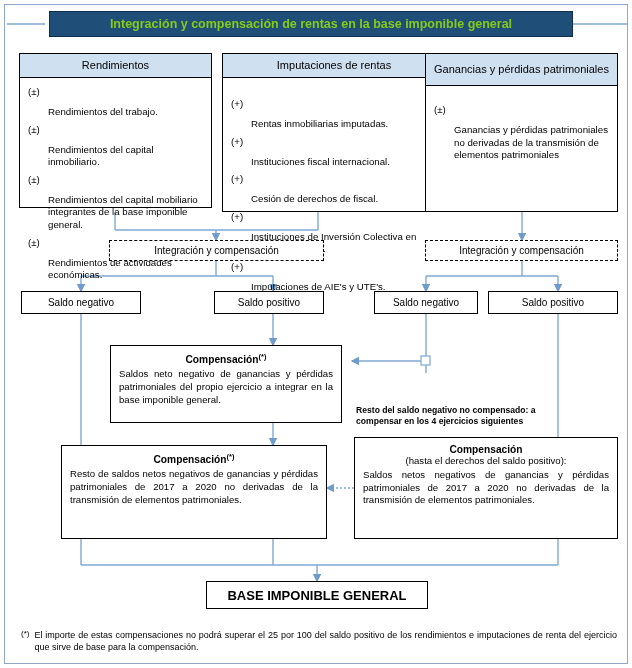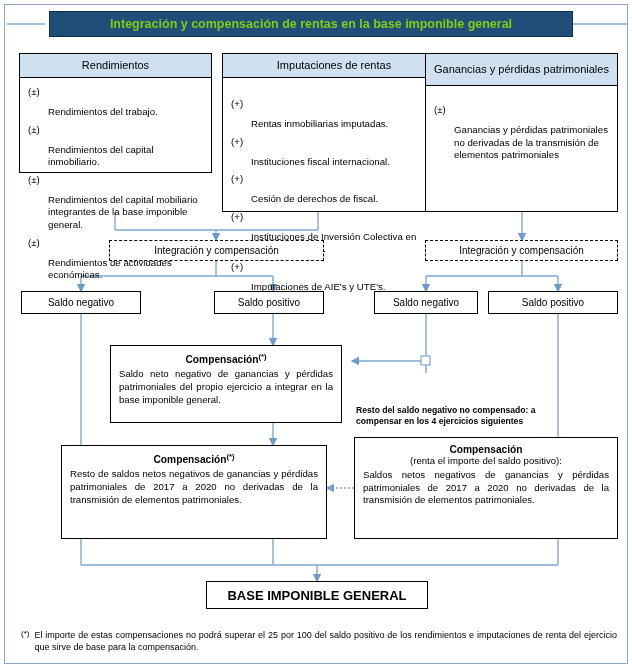--- a/index.html
+++ b/index.html
@@ -157,21 +157,21 @@
 
     <g stroke="#7fa8d4" stroke-width="1.4" fill="none" stroke-dasharray="2,2">
       <line x1="349" y1="483" x2="322" y2="483" marker-end="url(#ahd)"></line>
     </g>
 
     <rect x="416" y="351" width="9" height="9" fill="#ffffff" stroke="#7fa8d4" stroke-width="1.2"></rect>
   </svg>
 
   <div class="abs" id="title">Integración y compensación de rentas en la base imponible general</div>
 
-  <div class="abs box" style="left:14px; top:48px; width:193px; height:120px;">
+  <div class="abs box" style="left:14px; top:48px; width:193px; height:155px;">
     <div class="hdr" style="height:24px;">Rendimientos</div>
     <div class="lines">
       <div class="li">
         <span class="sym">(±)</span>
         <span class="txt">Rendimientos del trabajo.</span>
       </div>
       <div class="li">
         <span class="sym">(±)</span>
         <span class="txt">Rendimientos del capital inmobiliario.</span>
       </div>
@@ -227,33 +227,33 @@
 
   <div class="abs saldo" style="left:16px; top:286px; width:120px; height:23px;">Saldo negativo</div>
   <div class="abs saldo" style="left:209px; top:286px; width:110px; height:23px;">Saldo positivo</div>
   <div class="abs saldo" style="left:369px; top:286px; width:104px; height:23px;">Saldo negativo</div>
   <div class="abs saldo" style="left:483px; top:286px; width:130px; height:23px;">Saldo positivo</div>
 
   <div class="abs comp" style="left:105px; top:340px; width:232px; height:78px;">
     <div class="ct">
       <span>Compensación</span><span class="sup">(*)</span>
     </div>
-    <div class="cbody">Saldo neto negativo de ganancias y pérdidas patrimoniales del propio ejercicio a integrar en la base imponible general.</div>
+    <div class="cbody">Saldos neto negativo de ganancias y pérdidas patrimoniales del propio ejercicio a integrar en la base imponible general.</div>
   </div>
 
   <div class="abs comp" style="left:56px; top:440px; width:266px; height:94px;">
     <div class="ct">
       <span>Compensación</span><span class="sup">(*)</span>
     </div>
     <div class="cbody">Resto de saldos netos negativos de ganancias y pérdidas patrimoniales de 2017 a 2020 no derivadas de la transmisión de elementos patrimoniales.</div>
   </div>
 
   <div class="abs comp" style="left:349px; top:432px; width:264px; height:102px;">
     <div class="ct">Compensación</div>
-    <div class="csub">(renta el importe del saldo positivo):</div>
+    <div class="csub">(hasta el derechos del saldo positivo):</div>
     <div class="cbody">Saldos netos negativos de ganancias y pérdidas patrimoniales de 2017 a 2020 no derivadas de la transmisión de elementos patrimoniales.</div>
   </div>
 
   <div class="abs" id="resto" style="left:351px; top:400px; width:200px;font-weight:bold;">Resto del saldo negativo no compensado: a compensar en los 4 ejercicios siguientes</div>
 
   <div class="abs" id="big" style="left:201px; top:576px; width:222px; height:28px;text-align:center;">BASE IMPONIBLE GENERAL</div>
 
   <div class="abs" id="note" style="left:16px; top:624px; width:596px; display:flex; gap:5px;">
     <span class="sup" style="font-size:8px;">(*)</span>
     <span style="flex:1 1 auto; text-align:justify;">El importe de estas compensaciones no podrá superar el 25 por 100 del saldo positivo de los rendimientos e imputaciones de renta del ejercicio que sirve de base para la compensación.</span>

